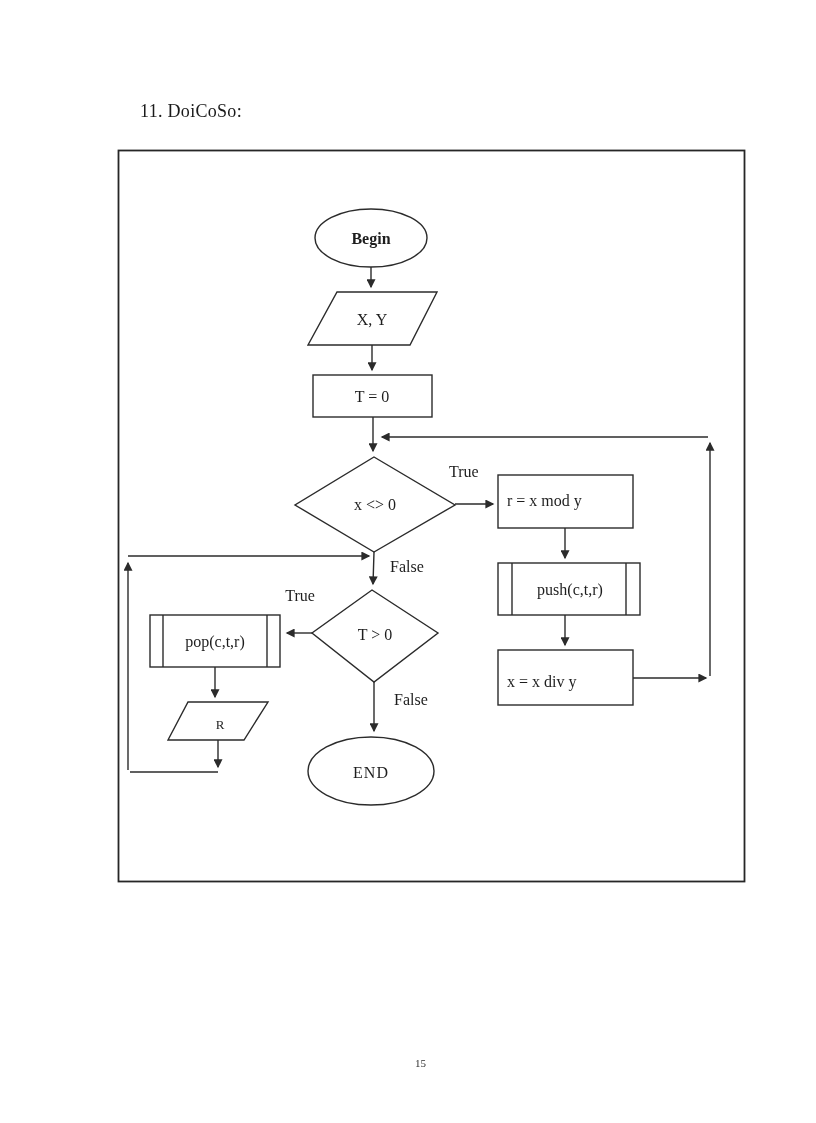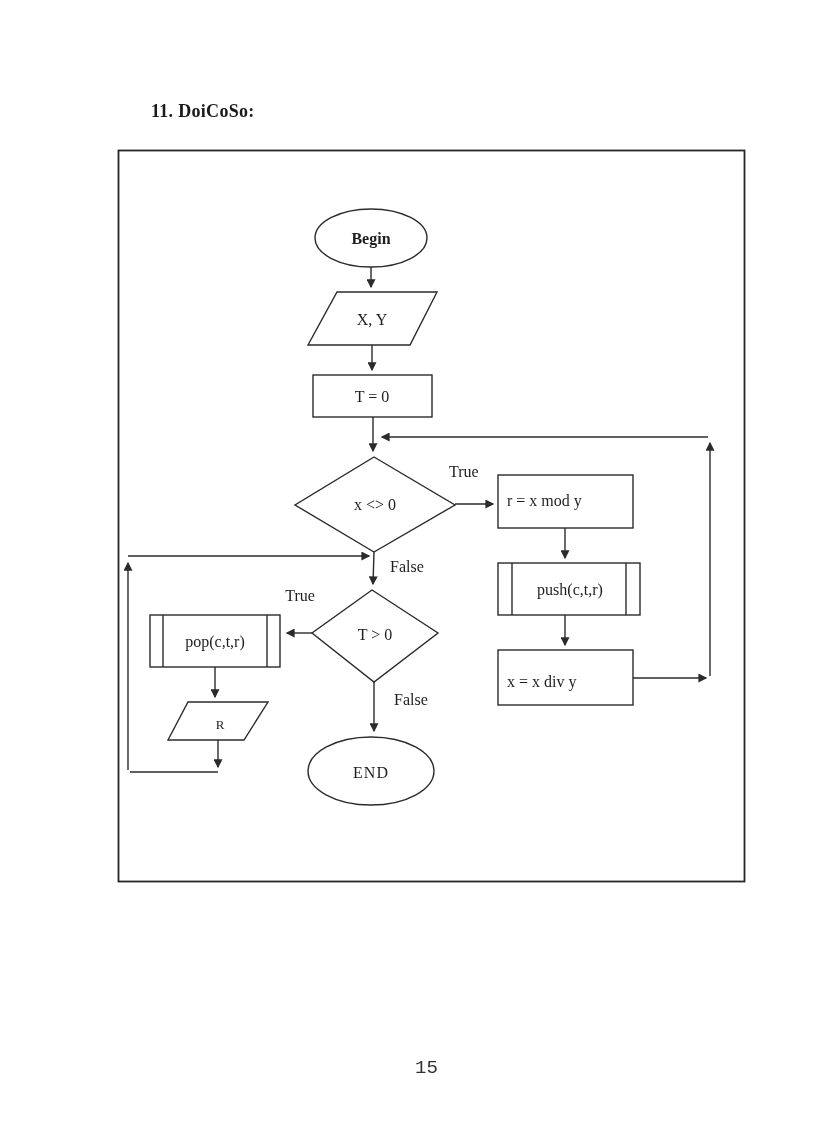--- a/index.html
+++ b/index.html
@@ -12,31 +12,30 @@
     background: var(--paper, #fff);
     font-family: "Liberation Serif", serif;
     color: var(--stroke, #2b2b2b);
     overflow: hidden;
   }
   .heading {
     position: absolute;
     left: 140px;
     top: 101px;
     font-size: 18px;
-    font-weight: bold;
+    font-weight: normal;
     letter-spacing: 0.3px;
     color: #1a1a1a;
-    margin-left: 11px;
   }
   .pagenum {
     position: absolute;
     left: 415px;
     top: 1057px;
-    font-family: Liberation Mono, monospace;
-    font-size: 19px;
+    font-family: Liberation Serif, serif;
+    font-size: 11px;
     color: #2f2f2f;
   }
   svg.flow { position: absolute; left: 110px; top: 140px; }
   .ln   { stroke: var(--stroke, #2b2b2b); stroke-width: 1.4; fill: none; }
   .shape{ stroke: var(--stroke, #2b2b2b); stroke-width: 1.4; fill: var(--paper, #fff); }
   .frame{ stroke: #262626; stroke-width: 1.8; fill: none; }
   .arrowhead { fill: var(--stroke, #2b2b2b); }
   text.nodetext {
     font-family: "Liberation Serif", serif;
     font-size: 16px;

